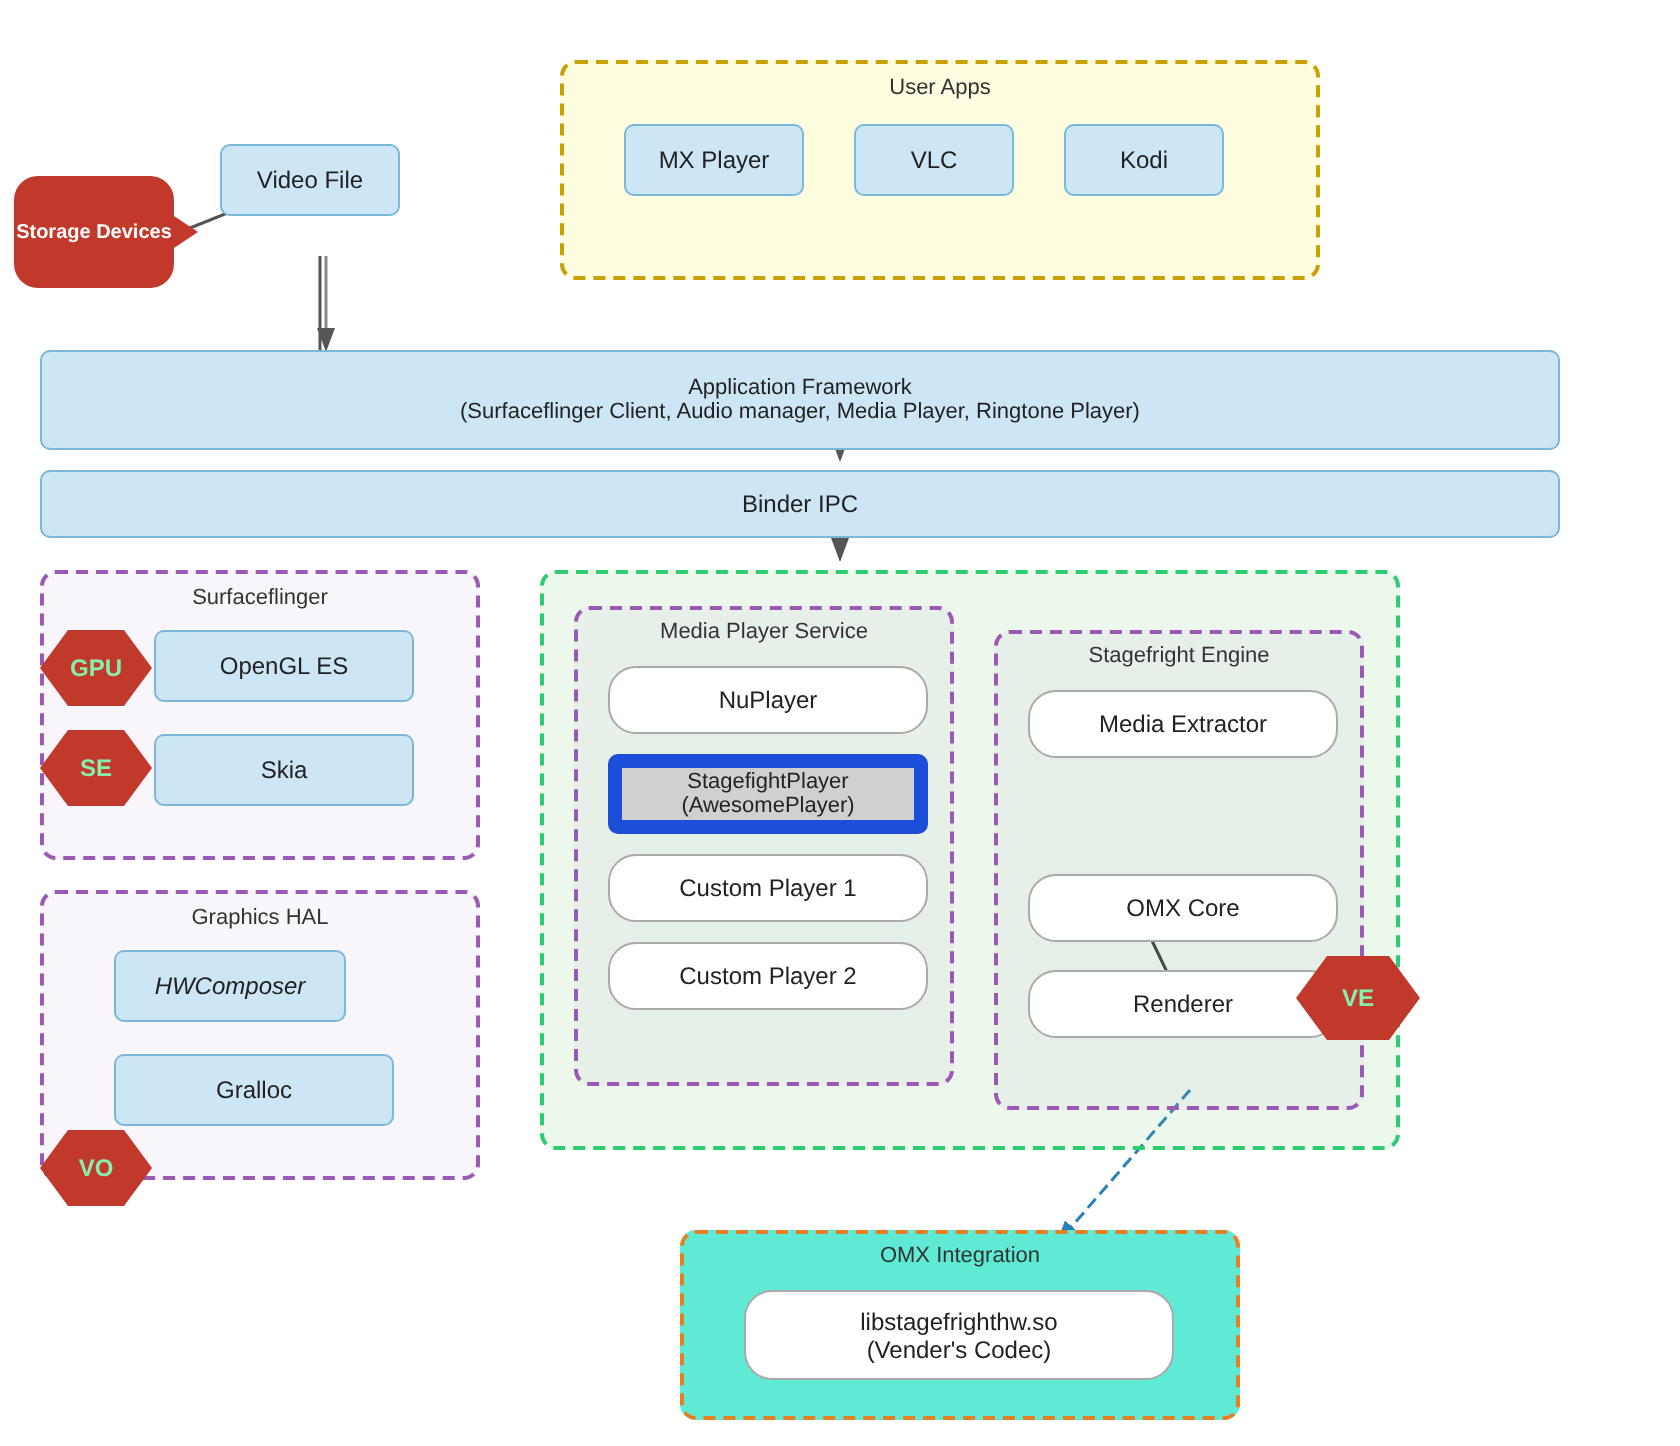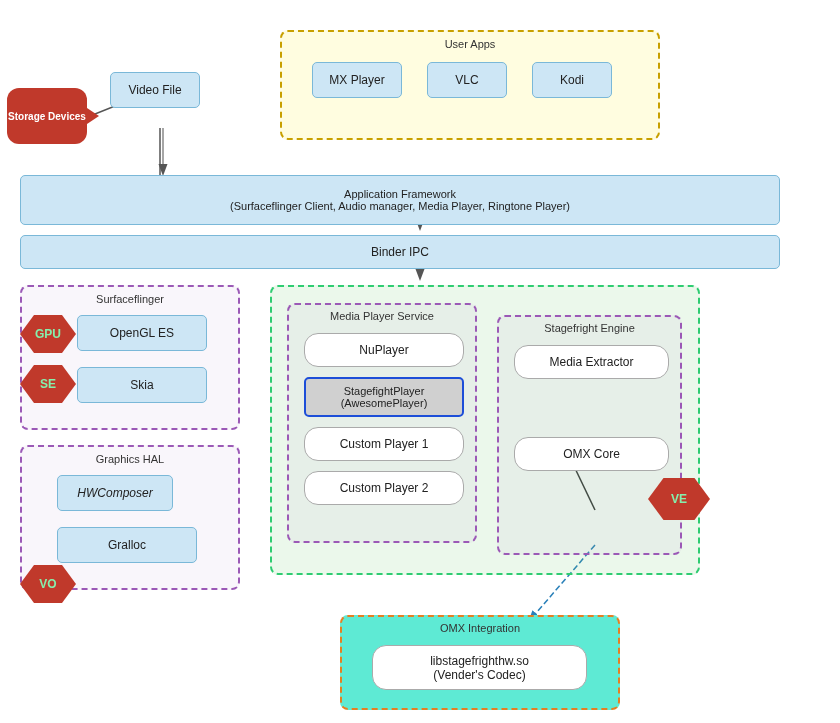--- a/index.html
+++ b/index.html
@@ -63,21 +63,21 @@
       display: flex;
       align-items: center;
       justify-content: center;
       text-align: center;
       font-size: 12px;
       color: #222;
     }
     .solid-box-gray {
       position: absolute;
       background: #d0d0d0;
-      border: 2px solid #1d4ed8;
+      border: 7px solid #1d4ed8;
       border-radius: 5px;
       display: flex;
       align-items: center;
       justify-content: center;
       text-align: center;
       font-size: 12px;
       color: #222;
     }
 
     
@@ -288,20 +288,23 @@
       </div>
 
       <div class="solid-box-white" style="left:15px; top:28px; width:155px; height:34px;">
         <span>Media Extractor</span>
       </div>
 
       <div class="solid-box-white" style="left:15px; top:120px; width:155px; height:34px;">
         <span>OMX Core</span>
       </div>
 
+      <div class="solid-box-white" style="left:15px; top:168px; width:155px; height:34px;">
+        <span>Renderer</span>
+      </div>
     </div>
 
   </div>
 
   <div class="hexagon" style="left:648px; top:443px; width:62px; height:42px;margin-top:35px;">
     <div class="hex-shape">
       <span>VE</span>
     </div>
   </div>
 

